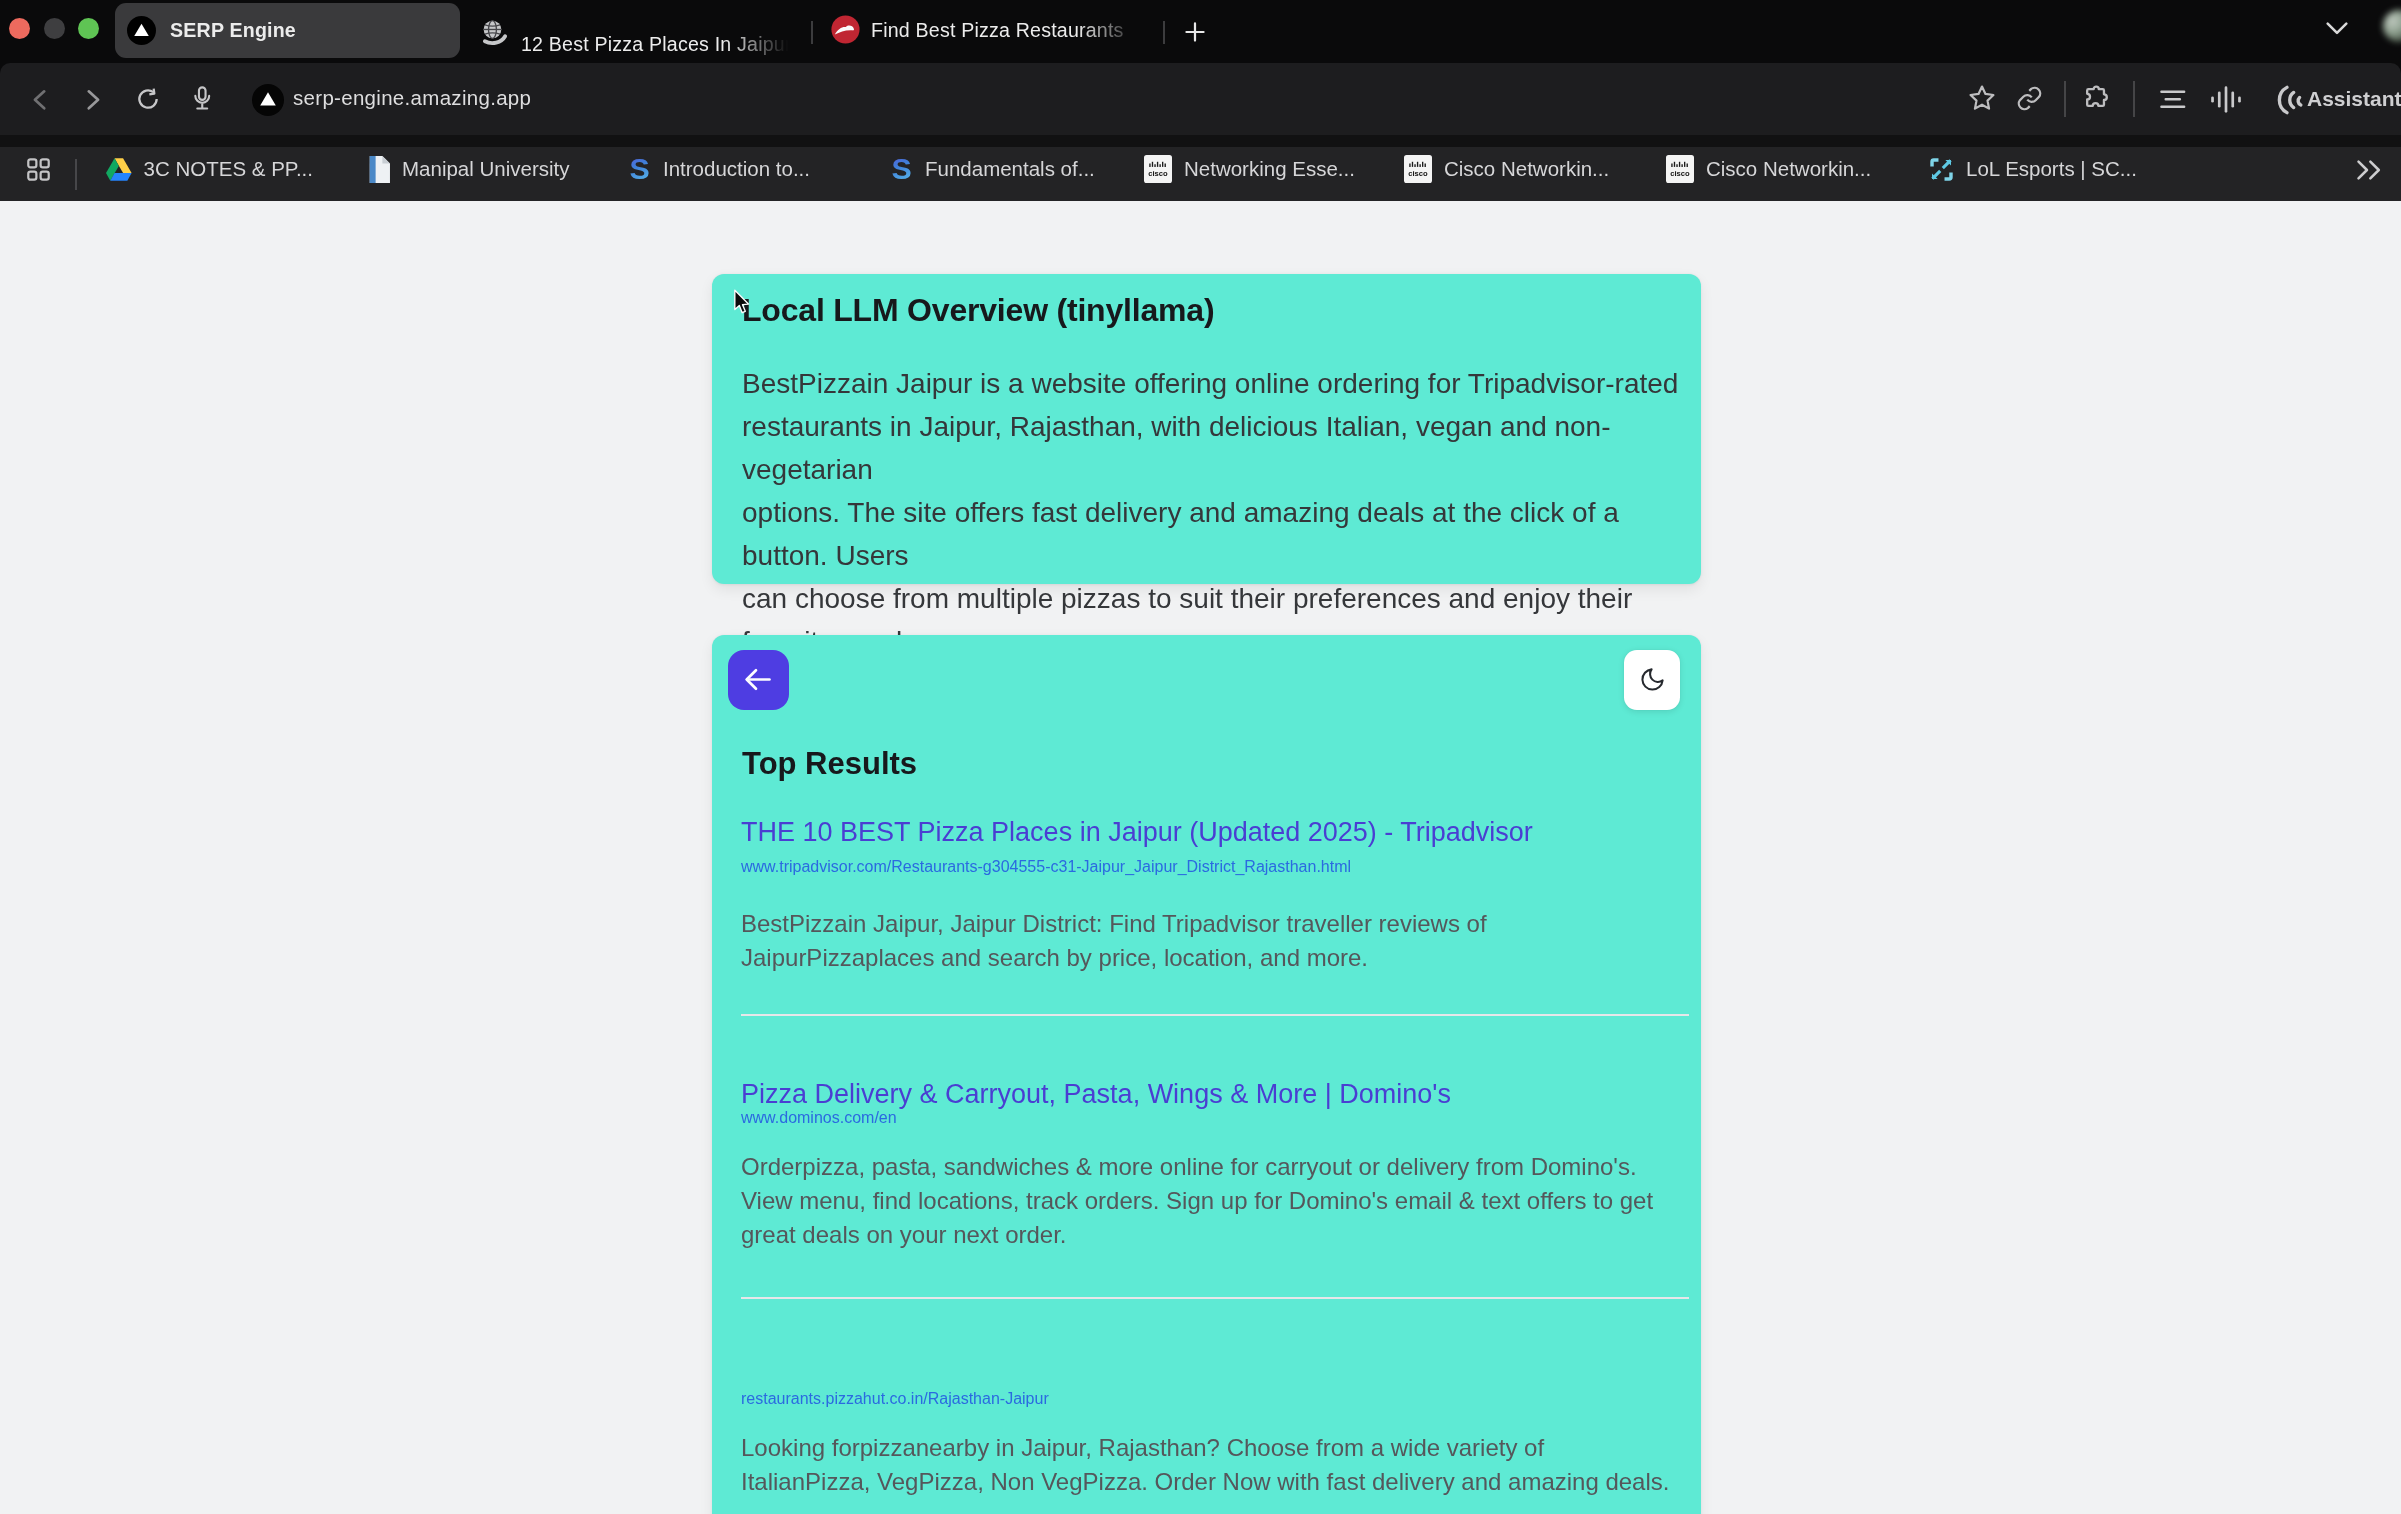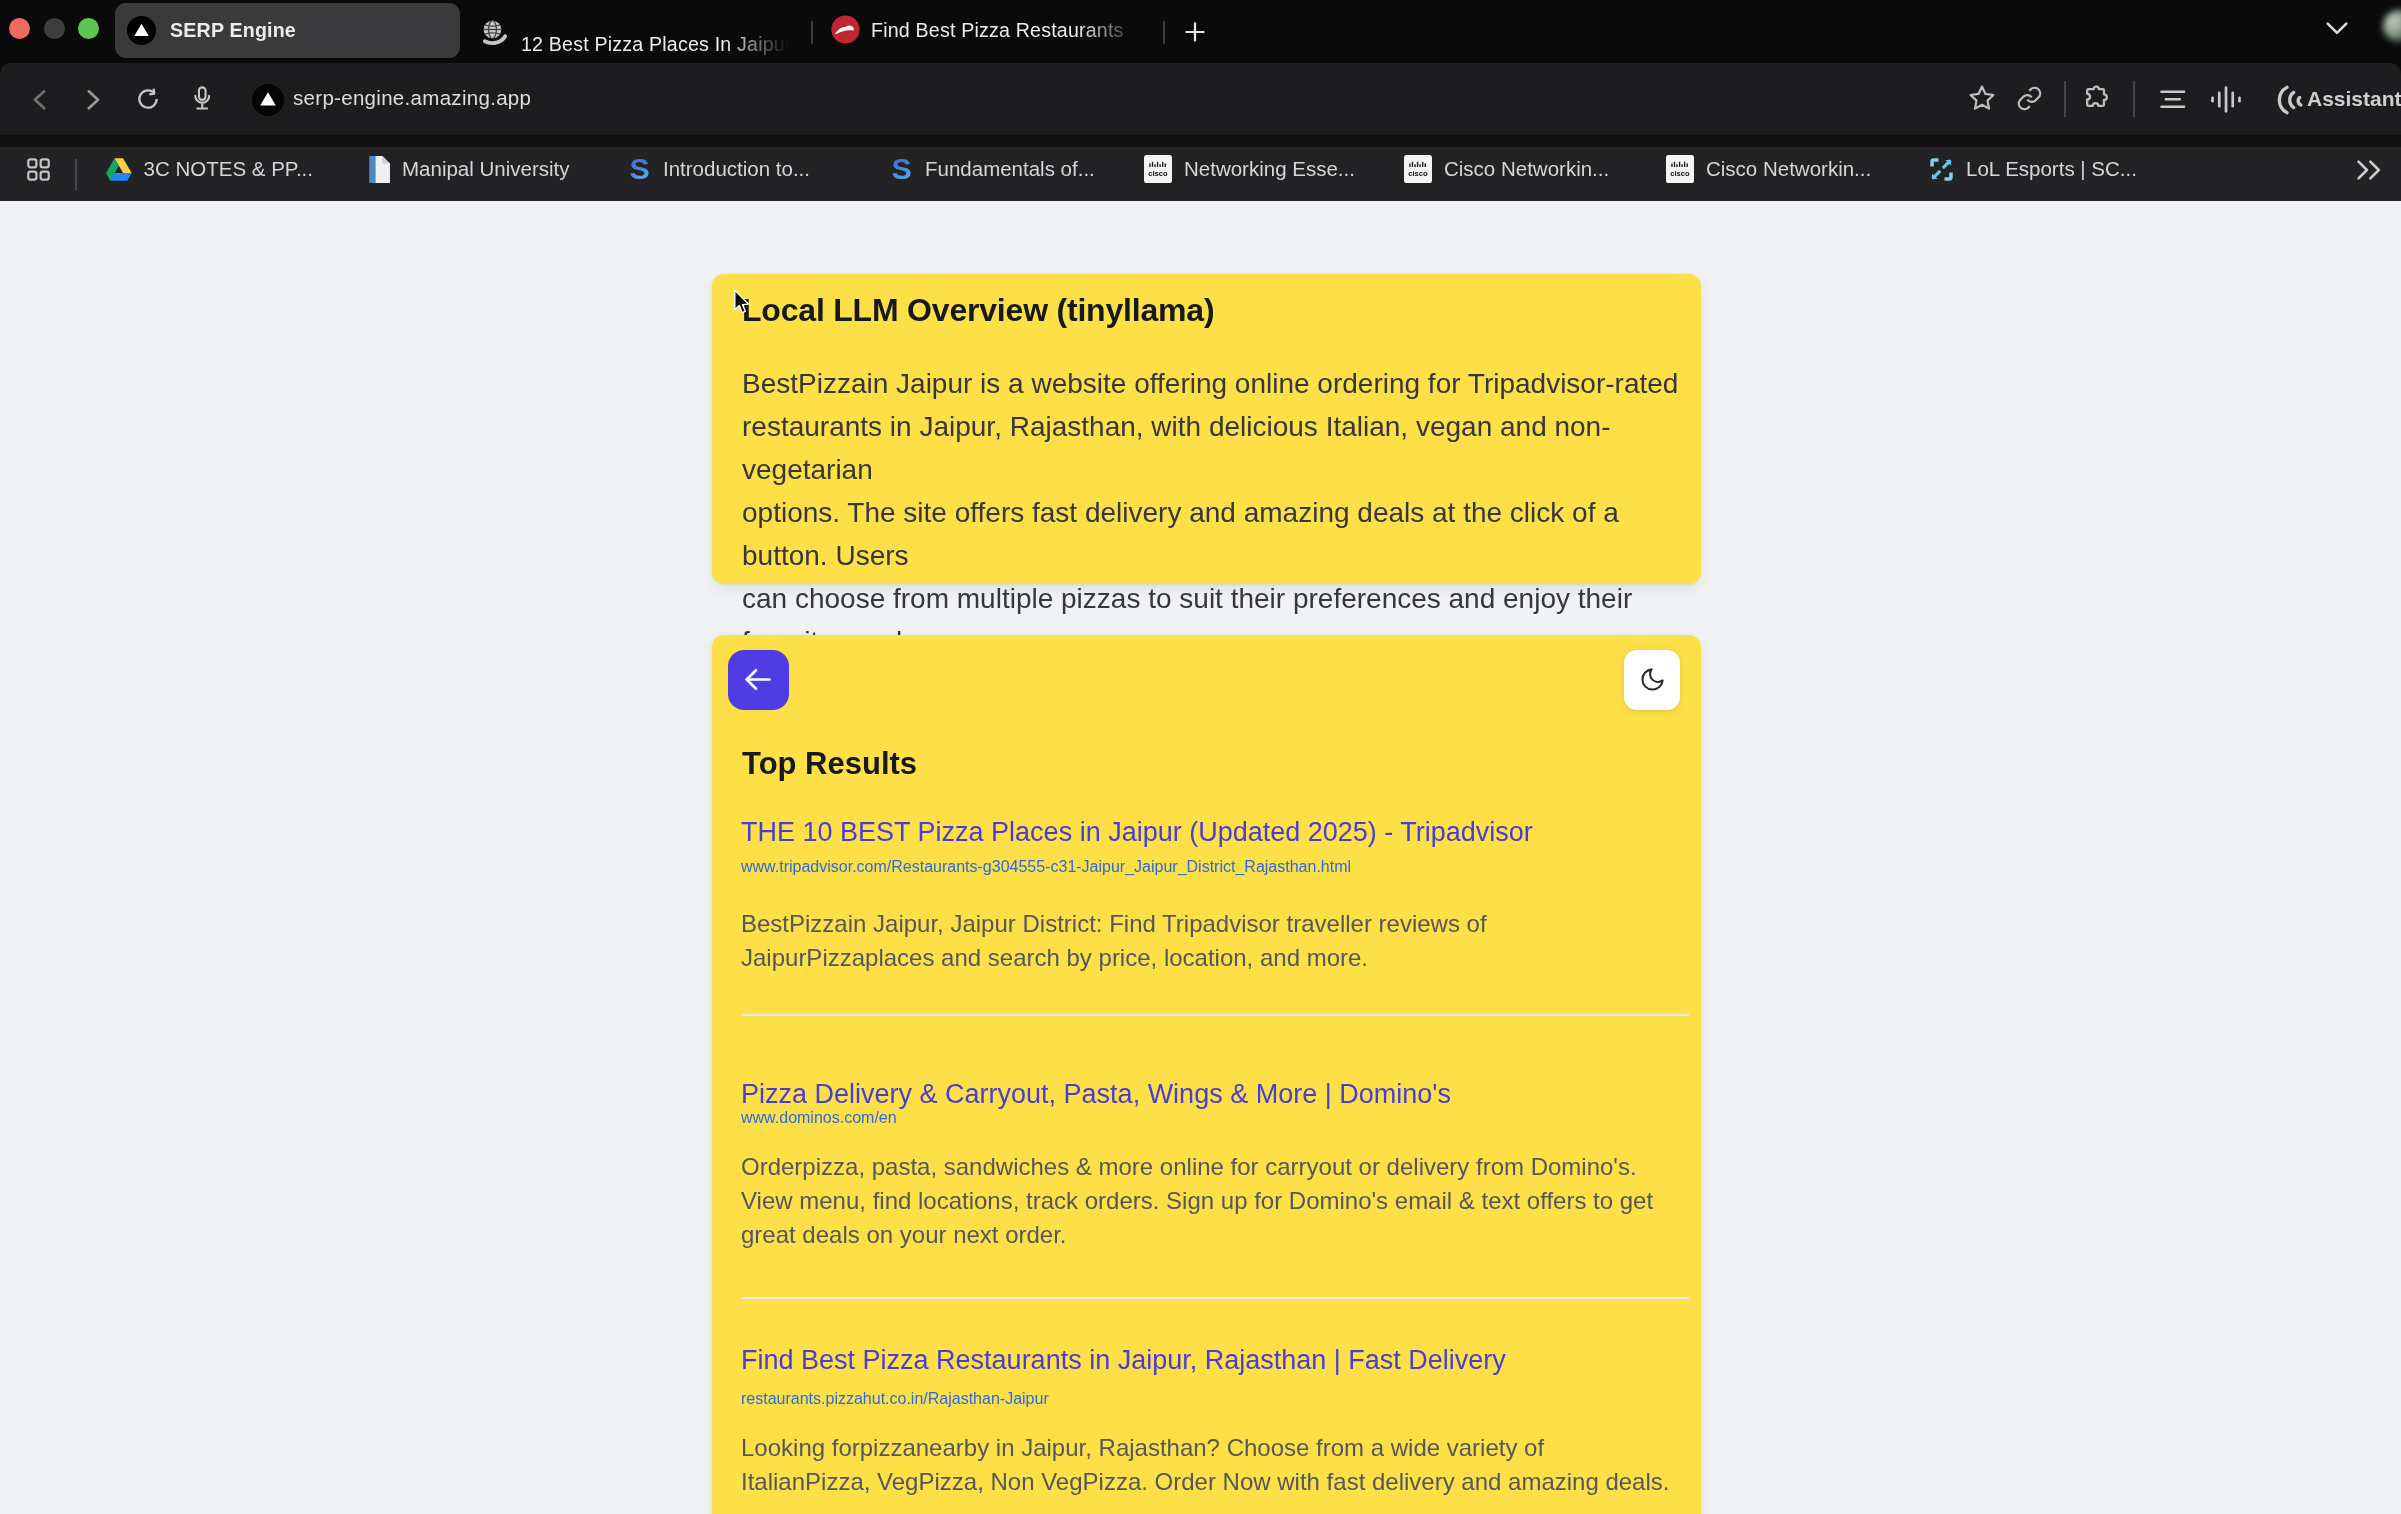--- a/index.html
+++ b/index.html
@@ -19,21 +19,21 @@
 #navbar { position:absolute; left:0; top:63px; width:2401px; height:72px; background:#1d1d1f; border-radius:10.2px 10.2px 0 0; }
 #navgap { position:absolute; left:0; top:135px; width:2401px; height:12px; background:#111112; }
 
 
 #bookmarks { position:absolute; left:0; top:147px; width:2401px; height:55px; background:#232325; }
 .bm { position:absolute; top:-5.1px; height:55px; display:flex; align-items:center; color:#d6d6d8; font-size:20.5px; font-weight:500; white-space:nowrap; }
 .bm .ic { margin-right:12px; display:flex; align-items:center; }
 
 
 #content { position:absolute; left:0; top:201px; width:2401px; height:1313px; background:#f1f2f3; }
-.card { position:absolute; left:712px; width:989px; background:#fde047; border-radius:12px; box-shadow:0 5.1px 13.6px rgba(0,0,0,0.07), 0 0.9px 2.6px rgba(0,0,0,0.06); }
+.card { position:absolute; left:712px; width:989px; background:#5eead4; border-radius:12px; box-shadow:0 5.1px 13.6px rgba(0,0,0,0.07), 0 0.9px 2.6px rgba(0,0,0,0.06); }
 #card1 { top:73px; height:310px; }
 #card1 h1 { font-size:32px; font-weight:700; color:#17191c; letter-spacing:-0.2px; position:absolute; left:30px; top:18px; }
 #card1 p { position:absolute; left:30px; top:88px; width:938px; font-size:28px; line-height:43px; color:#35373a; }
 #card2 { top:434px; height:904px; }
 #backbtn { position:absolute; left:16px; top:14.5px; width:61px; height:60px; background:#4e3de2; border-radius:16px; }
 #moonbtn { position:absolute; left:912px; top:14.5px; width:56px; height:60px; background:#fff; border-radius:12.8px; box-shadow:0 1.7px 6.8px rgba(0,0,0,0.10), 0 0 1.7px rgba(0,0,0,0.06); }
 #topresults { position:absolute; left:30px; top:111px; font-size:31px; font-weight:700; color:#17191c; }
 .rtitle { font-size:27px; color:#4a3ed2; position:absolute; left:29px; white-space:nowrap; }
 .rurl { font-size:16px; color:#2b6ae0; position:absolute; left:29px; white-space:nowrap; }
 .rdesc { font-size:24px; color:#55575b; position:absolute; left:29px; line-height:34px; width:955px; }
@@ -311,21 +311,20 @@
     <div class="rtitle" style="top:182px;">THE 10 BEST Pizza Places in Jaipur (Updated 2025) - Tripadvisor</div>
     <div class="rurl" style="top:223px;">www.tripadvisor.com/Restaurants-g304555-c31-Jaipur_Jaipur_District_Rajasthan.html</div>
     <div class="rdesc" style="top:272px;">BestPizzain Jaipur, Jaipur District: Find Tripadvisor traveller reviews of<br>JaipurPizzaplaces and search by price, location, and more.</div>
     <div class="divider" style="top:379px;"></div>
 
     <div class="rtitle" style="top:444px;">Pizza Delivery &amp; Carryout, Pasta, Wings &amp; More | Domino's</div>
     <div class="rurl" style="top:474px;">www.dominos.com/en</div>
     <div class="rdesc" style="top:515px;">Orderpizza, pasta, sandwiches &amp; more online for carryout or delivery from Domino's.<br>View menu, find locations, track orders. Sign up for Domino's email &amp; text offers to get<br>great deals on your next order.</div>
     <div class="divider" style="top:662px;"></div>
 
-    <div class="rtitle" style="top:710px;">Find Best Pizza Restaurants in Jaipur, Rajasthan | Fast Delivery</div>
     <div class="rurl" style="top:755px;">restaurants.pizzahut.co.in/Rajasthan-Jaipur</div>
     <div class="rdesc" style="top:796px;">Looking forpizzanearby in Jaipur, Rajasthan? Choose from a wide variety of<br>ItalianPizza, VegPizza, Non VegPizza. Order Now with fast delivery and amazing deals.</div>
   </div>
 </div>
 
 <svg class="abs" style="left:733px;top:289px;" width="19" height="29" viewBox="0 0 22 34">
     <path d="M2 1.5 L2 24 L7.3 19.3 L10.6 27.8 L14.3 26.2 L11 18.4 L18 17.7 Z" fill="#0b0b0b" stroke="#fdfdfd" stroke-width="1.6" stroke-linejoin="round"></path>
   </svg>
 
 

